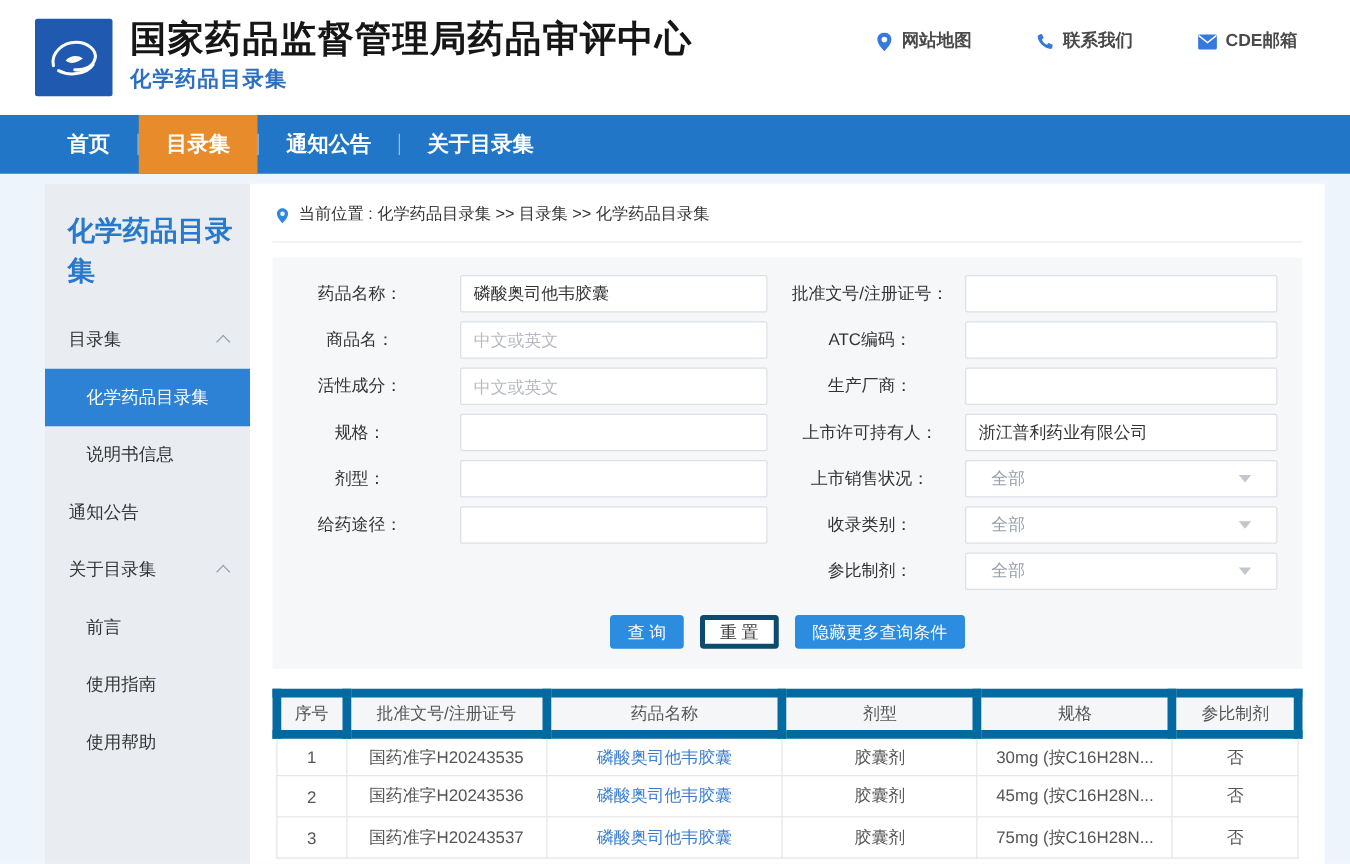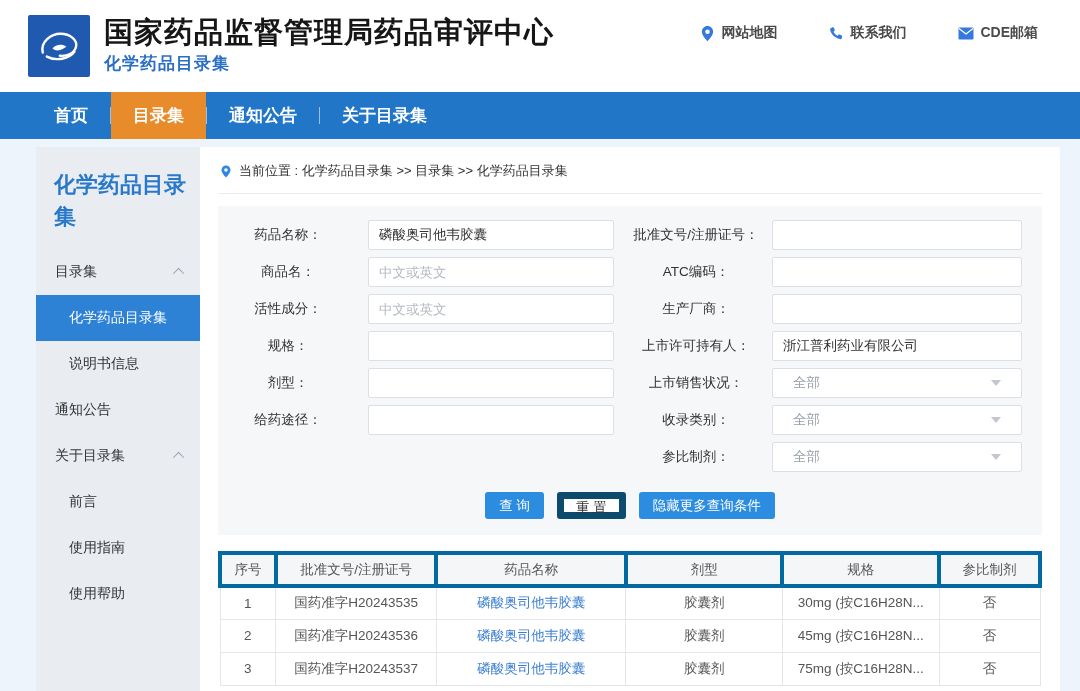--- a/index.html
+++ b/index.html
@@ -31,21 +31,21 @@
   .side-item { height:46px; display:flex; align-items:center; justify-content:space-between;
                font-size:14px; color:#333; cursor:pointer; }
   .side-item.parent { padding:0 16px 0 19px; }
   .side-item.child  { padding:0 16px 0 33px; }
   .side-item.active { background:#2e82d6; color:#ffffff; }
   .caret-up { width:8px; height:8px; border-left:1px solid #99a0a9; border-top:1px solid #99a0a9;
               transform:rotate(45deg) translateY(2px); }
 
   
   .content { flex:1; background:#ffffff; padding:0 18px 20px; }
-  .breadcrumb { display:flex; align-items:center; gap:7px; padding:15px 2px 13px;
+  .breadcrumb { display:flex; align-items:flex-end; gap:7px; padding:15px 2px 13px;
                 font-size:13px; color:#333; border-bottom:1px solid #ececec; }
 
   
   .form-panel { background:#f6f7f9; margin-top:12px; padding:14px 0 16px; }
   .form-grid { display:flex; }
   .form-col { width:50%; }
   .form-row { display:flex; align-items:center; margin-bottom:7px; height:30px; }
   .form-label { width:150px; text-align:center; font-size:13.5px; color:#333; padding-right:10px; flex:0 0 auto; }
   .form-col.right .form-label { width:142px; }
   .text-input { width:246px; height:30px; background:#fff; border:1px solid #dcdfe5; border-radius:2px;
@@ -56,25 +56,25 @@
                 padding:0 8px; font-size:13.5px; color:#333; font-family:inherit; outline:none; }
   .range-sep { margin:0 9px; font-size:13.5px; color:#333; }
   .select-box { width:250px; height:30px; background:#fff; border:1px solid #dcdfe5; border-radius:2px;
                 display:flex; align-items:center; justify-content:space-between; padding:0 20px;
                 font-size:13.5px; color:#98a0ab; cursor:pointer; }
   .tri-down { width:0; height:0; border-left:5px solid transparent; border-right:5px solid transparent;
               border-top:6px solid #c2c7ce; }
   .btn-row { display:flex; justify-content:center; gap:13px; margin-top:13px; }
   .btn { height:27px; font-size:13.5px; border-radius:3px; border:none; cursor:pointer; font-family:inherit; }
   .btn-primary { background:#2b8ce0; color:#fff; padding:0 14px; }
-  .btn-reset { background:#fff; color:#333; border:7px solid #0c4a6e; padding:0 12px; }
+  .btn-reset { background:#fff; color:#333; border:4px solid #0c4a6e; padding:0 12px; }
 
   
   .results { width:100%; border-collapse:collapse; margin-top:16px; font-size:13.5px; table-layout:fixed; }
-  .results th { background:#f5f6f8; color:#555; font-weight:normal; height:33px; border:4px solid #0369a1; }
+  .results th { background:#f5f6f8; color:#555; font-weight:normal; height:33px; border:7px solid #0369a1; }
   .results td { height:33px; text-align:center; color:#555; border:1px solid #e4e6ea; overflow:hidden; white-space:nowrap; }
   .results td.link { color:#3a7ed2; cursor:pointer; }
 </style>
 </head>
 <body>
 
 <div class="header">
   <div class="logo">
     <svg width="52" height="52" viewBox="0 0 64 64">
       <g fill="none" stroke="#ffffff" stroke-width="3" stroke-linecap="round">

